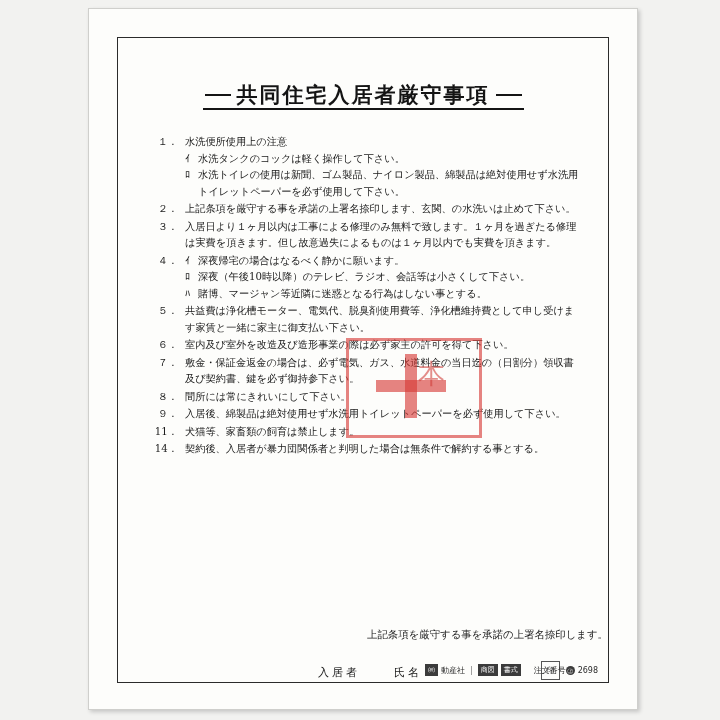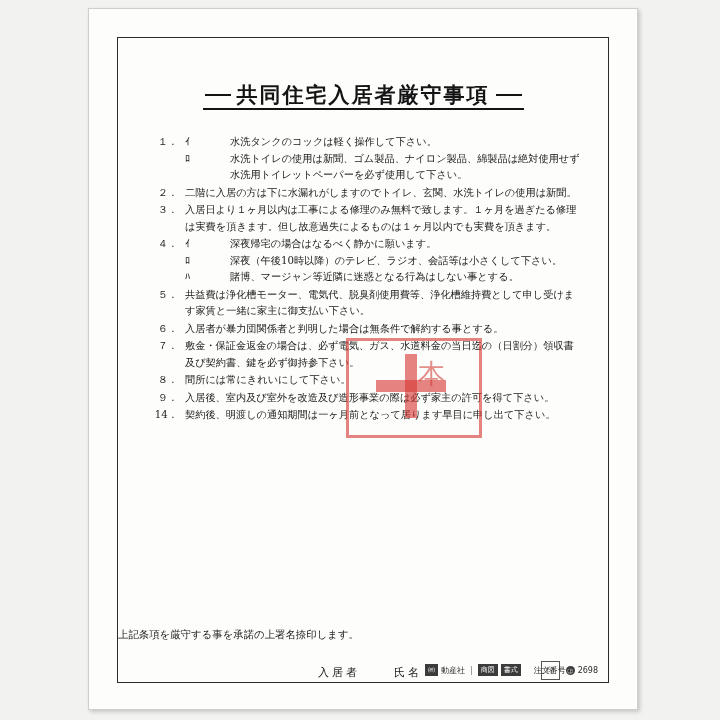--- a/index.html
+++ b/index.html
@@ -101,29 +101,29 @@
   .body { flex: 1 1 auto; }
   .line { white-space: normal; }
   .sub {
     display: flex;
     align-items: flex-start;
   }
   .submark {
     flex: 0 0 13px;
     width: 13px;
   }
-  .subtext { flex: 1 1 auto; margin-left: 32px; }
+  .subtext { flex: 1 1 auto; }
 
   
   #closing {
     position: absolute;
     left: 0;
     right: 0;
     top: 590px;
-    text-align: left;
+    text-align: right;
     font-size: 10.4px;
     color: #1a1a1a;
     font-family: "DejaVu Serif", serif;
   }
 
   
   #sign-row {
     position: absolute;
     left: 0;
     right: 0;
@@ -232,35 +232,36 @@
 
       <div id="title-wrap">
         <span id="title">共同住宅入居者厳守事項</span>
       </div>
 
       <div id="list">
 
         <div class="item">
           <div class="num">１．</div>
           <div class="body">
+            <div class="line">水洗便所使用上の注意</div>
             <div class="sub">
               <span class="submark">ｲ</span>
               <span class="subtext">水洗タンクのコックは軽く操作して下さい。</span>
             </div>
             <div class="sub">
               <span class="submark">ﾛ</span>
               <span class="subtext">水洗トイレの使用は新聞、ゴム製品、ナイロン製品、綿製品は絶対使用せず水洗用トイレットペーパーを必ず使用して下さい。</span>
             </div>
           </div>
         </div>
 
         <div class="item">
           <div class="num">２．</div>
           <div class="body">
-            <div class="line">二階に入居の方は下に水漏れがしますのでトイレ、玄関、水洗トイレの使用は新聞。</div>
+            <div class="line">上記条項を厳守する事を承諾の上署名捺印します、玄関、の水洗いは止めて下さい。</div>
           </div>
         </div>
 
         <div class="item">
           <div class="num">３．</div>
           <div class="body">
             <div class="line">入居日より１ヶ月以内は工事による修理のみ無料で致します。１ヶ月を過ぎたる修理は実費を頂きます。但し故意過失によるものは１ヶ月以内でも実費を頂きます。</div>
           </div>
         </div>
 
@@ -285,53 +286,59 @@
         <div class="item">
           <div class="num">５．</div>
           <div class="body">
             <div class="line">共益費は浄化槽モーター、電気代、脱臭剤使用費等、浄化槽維持費として申し受けます家賃と一緒に家主に御支払い下さい。</div>
           </div>
         </div>
 
         <div class="item">
           <div class="num">６．</div>
           <div class="body">
-            <div class="line">入居者が暴力団関係者と判明した場合は無条件で解約する事とする。</div>
+            <div class="line">室内及び室外を改造及び造形事業の際は必ず家主の許可を得て下さい。</div>
           </div>
         </div>
 
         <div class="item">
           <div class="num">７．</div>
           <div class="body">
             <div class="line">敷金・保証金返金の場合は、必ず電気、ガス、水道料金の当日迄の（日割分）領収書及び契約書、鍵を必ず御持参下さい。</div>
           </div>
         </div>
 
         <div class="item">
           <div class="num">８．</div>
           <div class="body">
             <div class="line">間所には常にきれいにして下さい。</div>
           </div>
         </div>
 
         <div class="item">
           <div class="num">９．</div>
           <div class="body">
-            <div class="line">入居後、室内及び室外を改造及び造形事業の際は必ず家主の許可を得て下さい。</div>
-          </div>
-        </div>
-
-
+            <div class="line">入居後、綿製品は絶対使用せず水洗用トイレットペーパーを必ず使用して下さい。</div>
+          </div>
+        </div>
+
+
+        <div class="item">
+          <div class="num">11．</div>
+          <div class="body">
+            <div class="line">犬猫等、家畜類の飼育は禁止します。</div>
+          </div>
+        </div>
 
 
 
         <div class="item">
           <div class="num">14．</div>
           <div class="body">
-            <div class="line">契約後、明渡しの通知期間は一ヶ月前となって居ります早目に申し出て下さい。</div>
+            <div class="line">契約後、入居者が暴力団関係者と判明した場合は無条件で解約する事とする。</div>
           </div>
         </div>
 
       </div>
 
       <div id="closing">上記条項を厳守する事を承諾の上署名捺印します。</div>
 
       <div id="sign-row">
         <div id="sign-inner">
           <span id="sign-label1">入居者</span>

